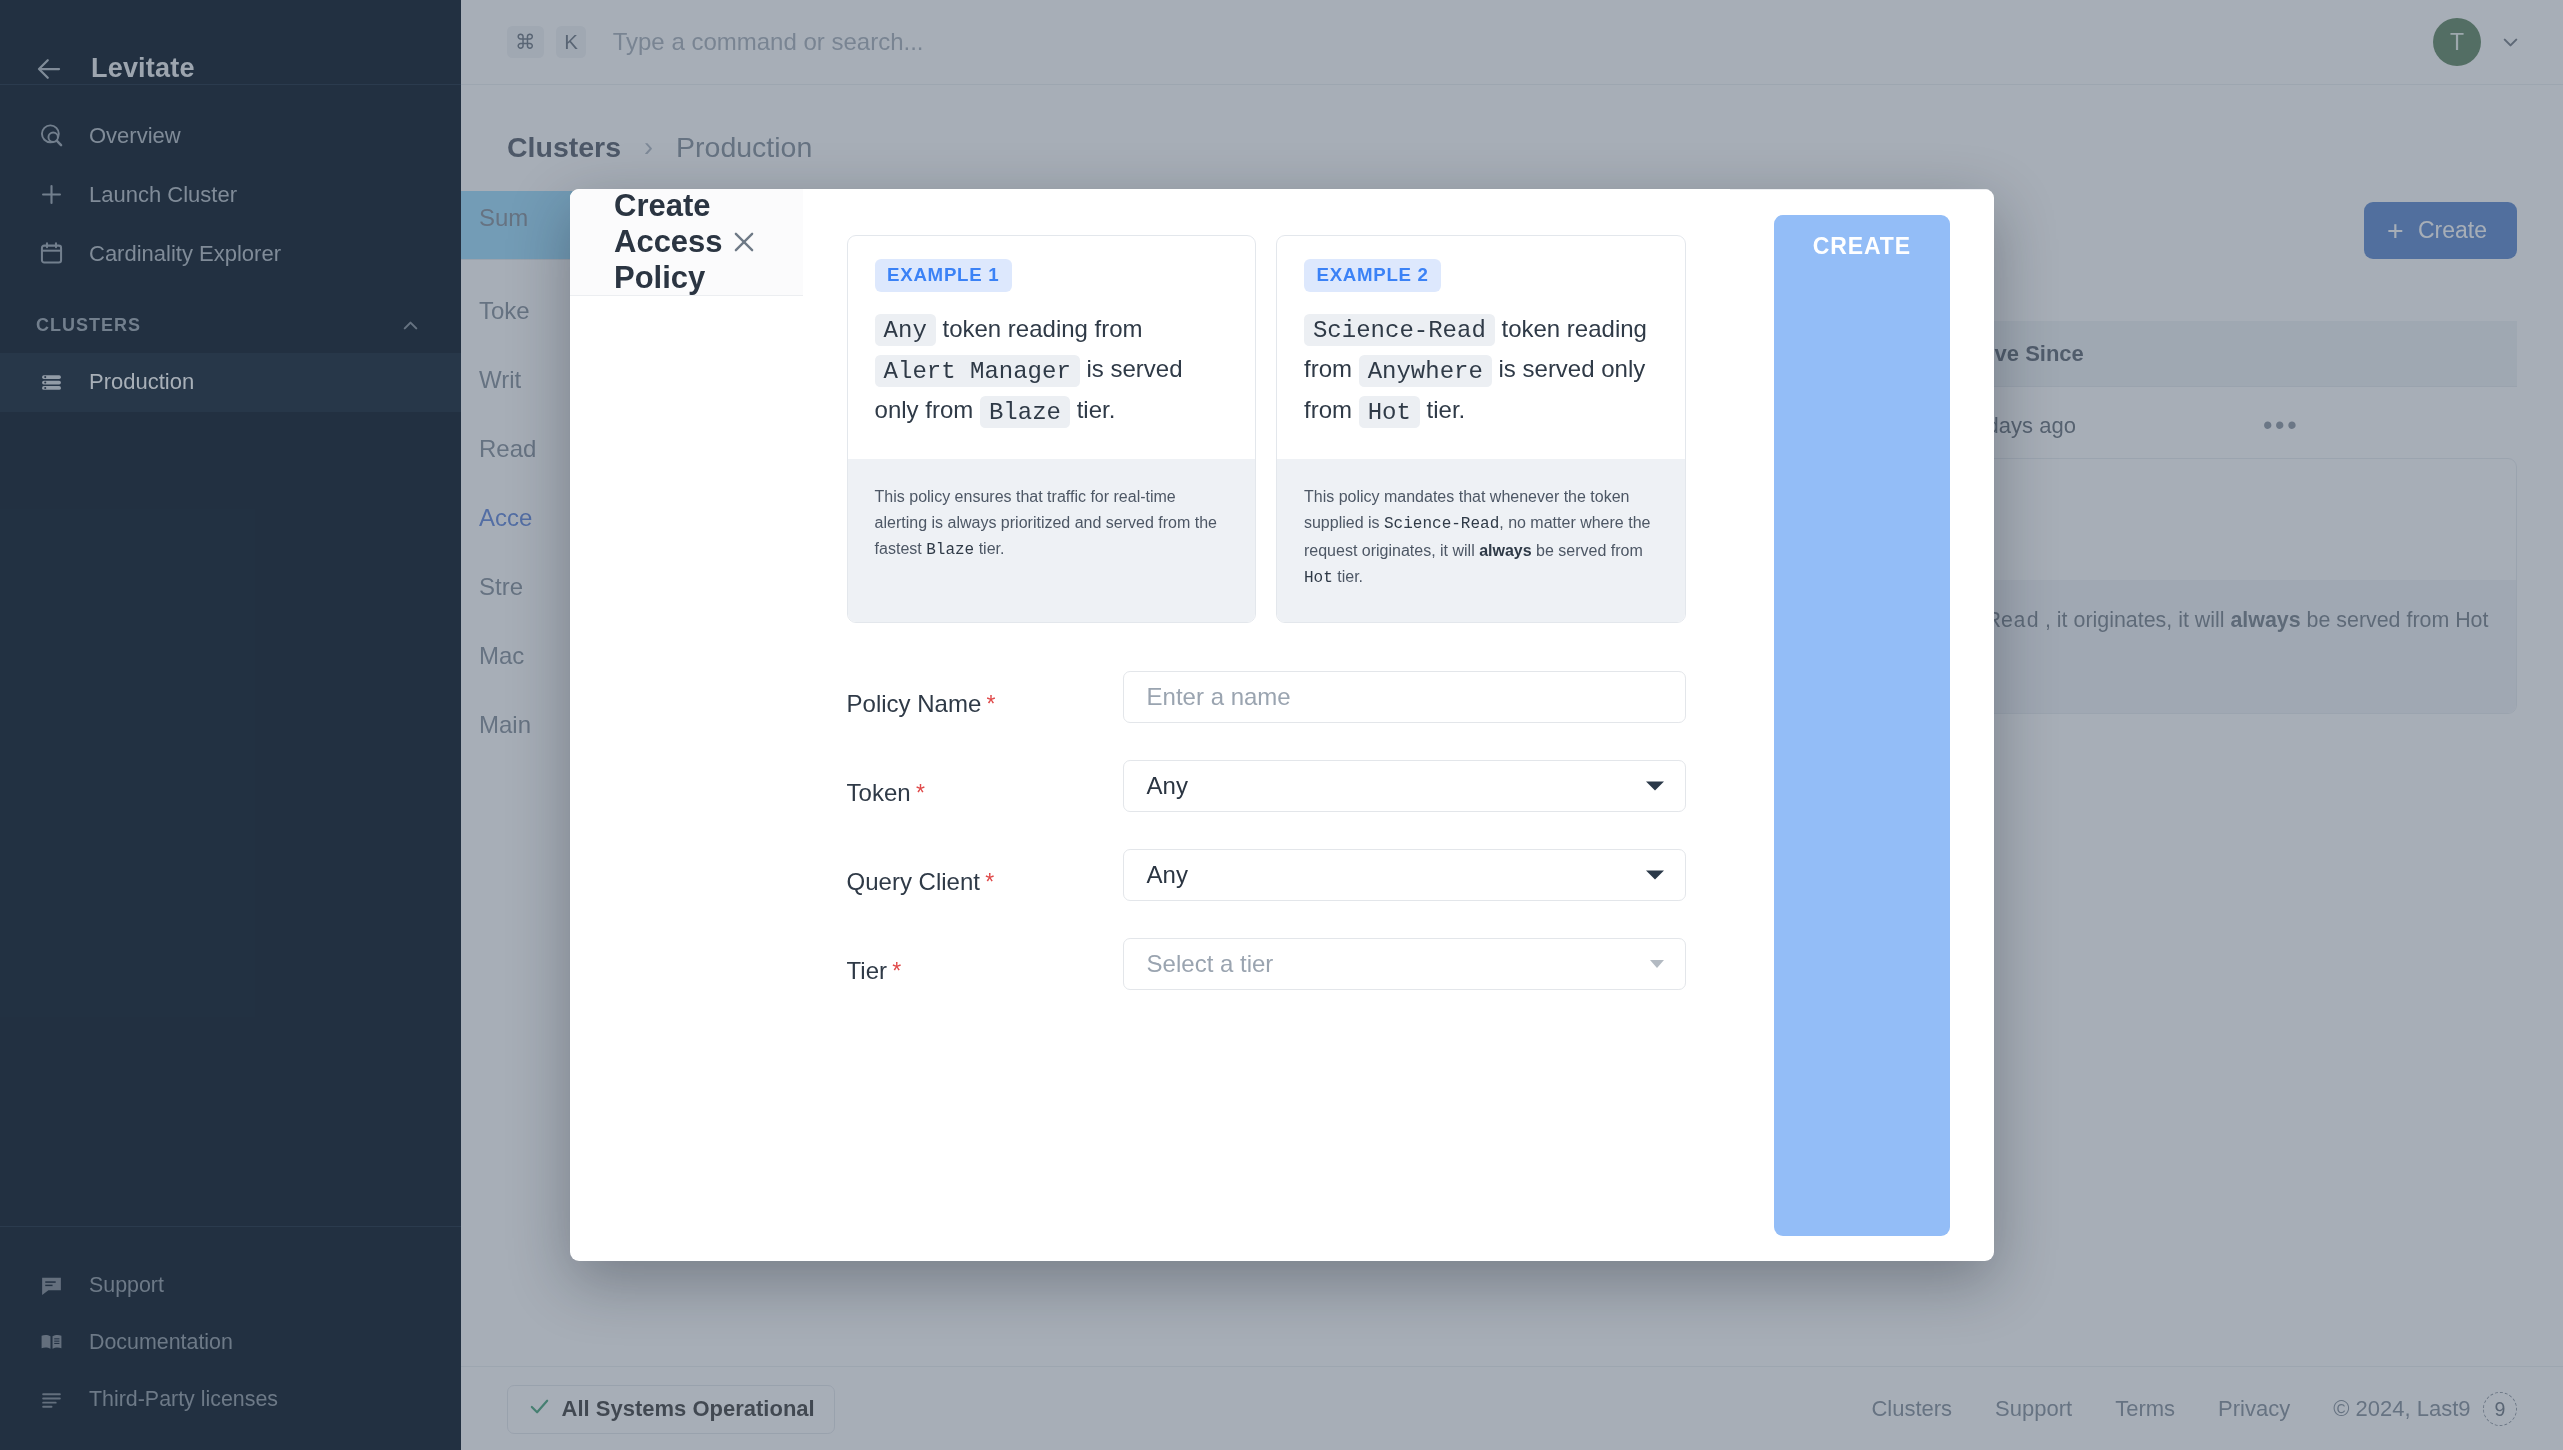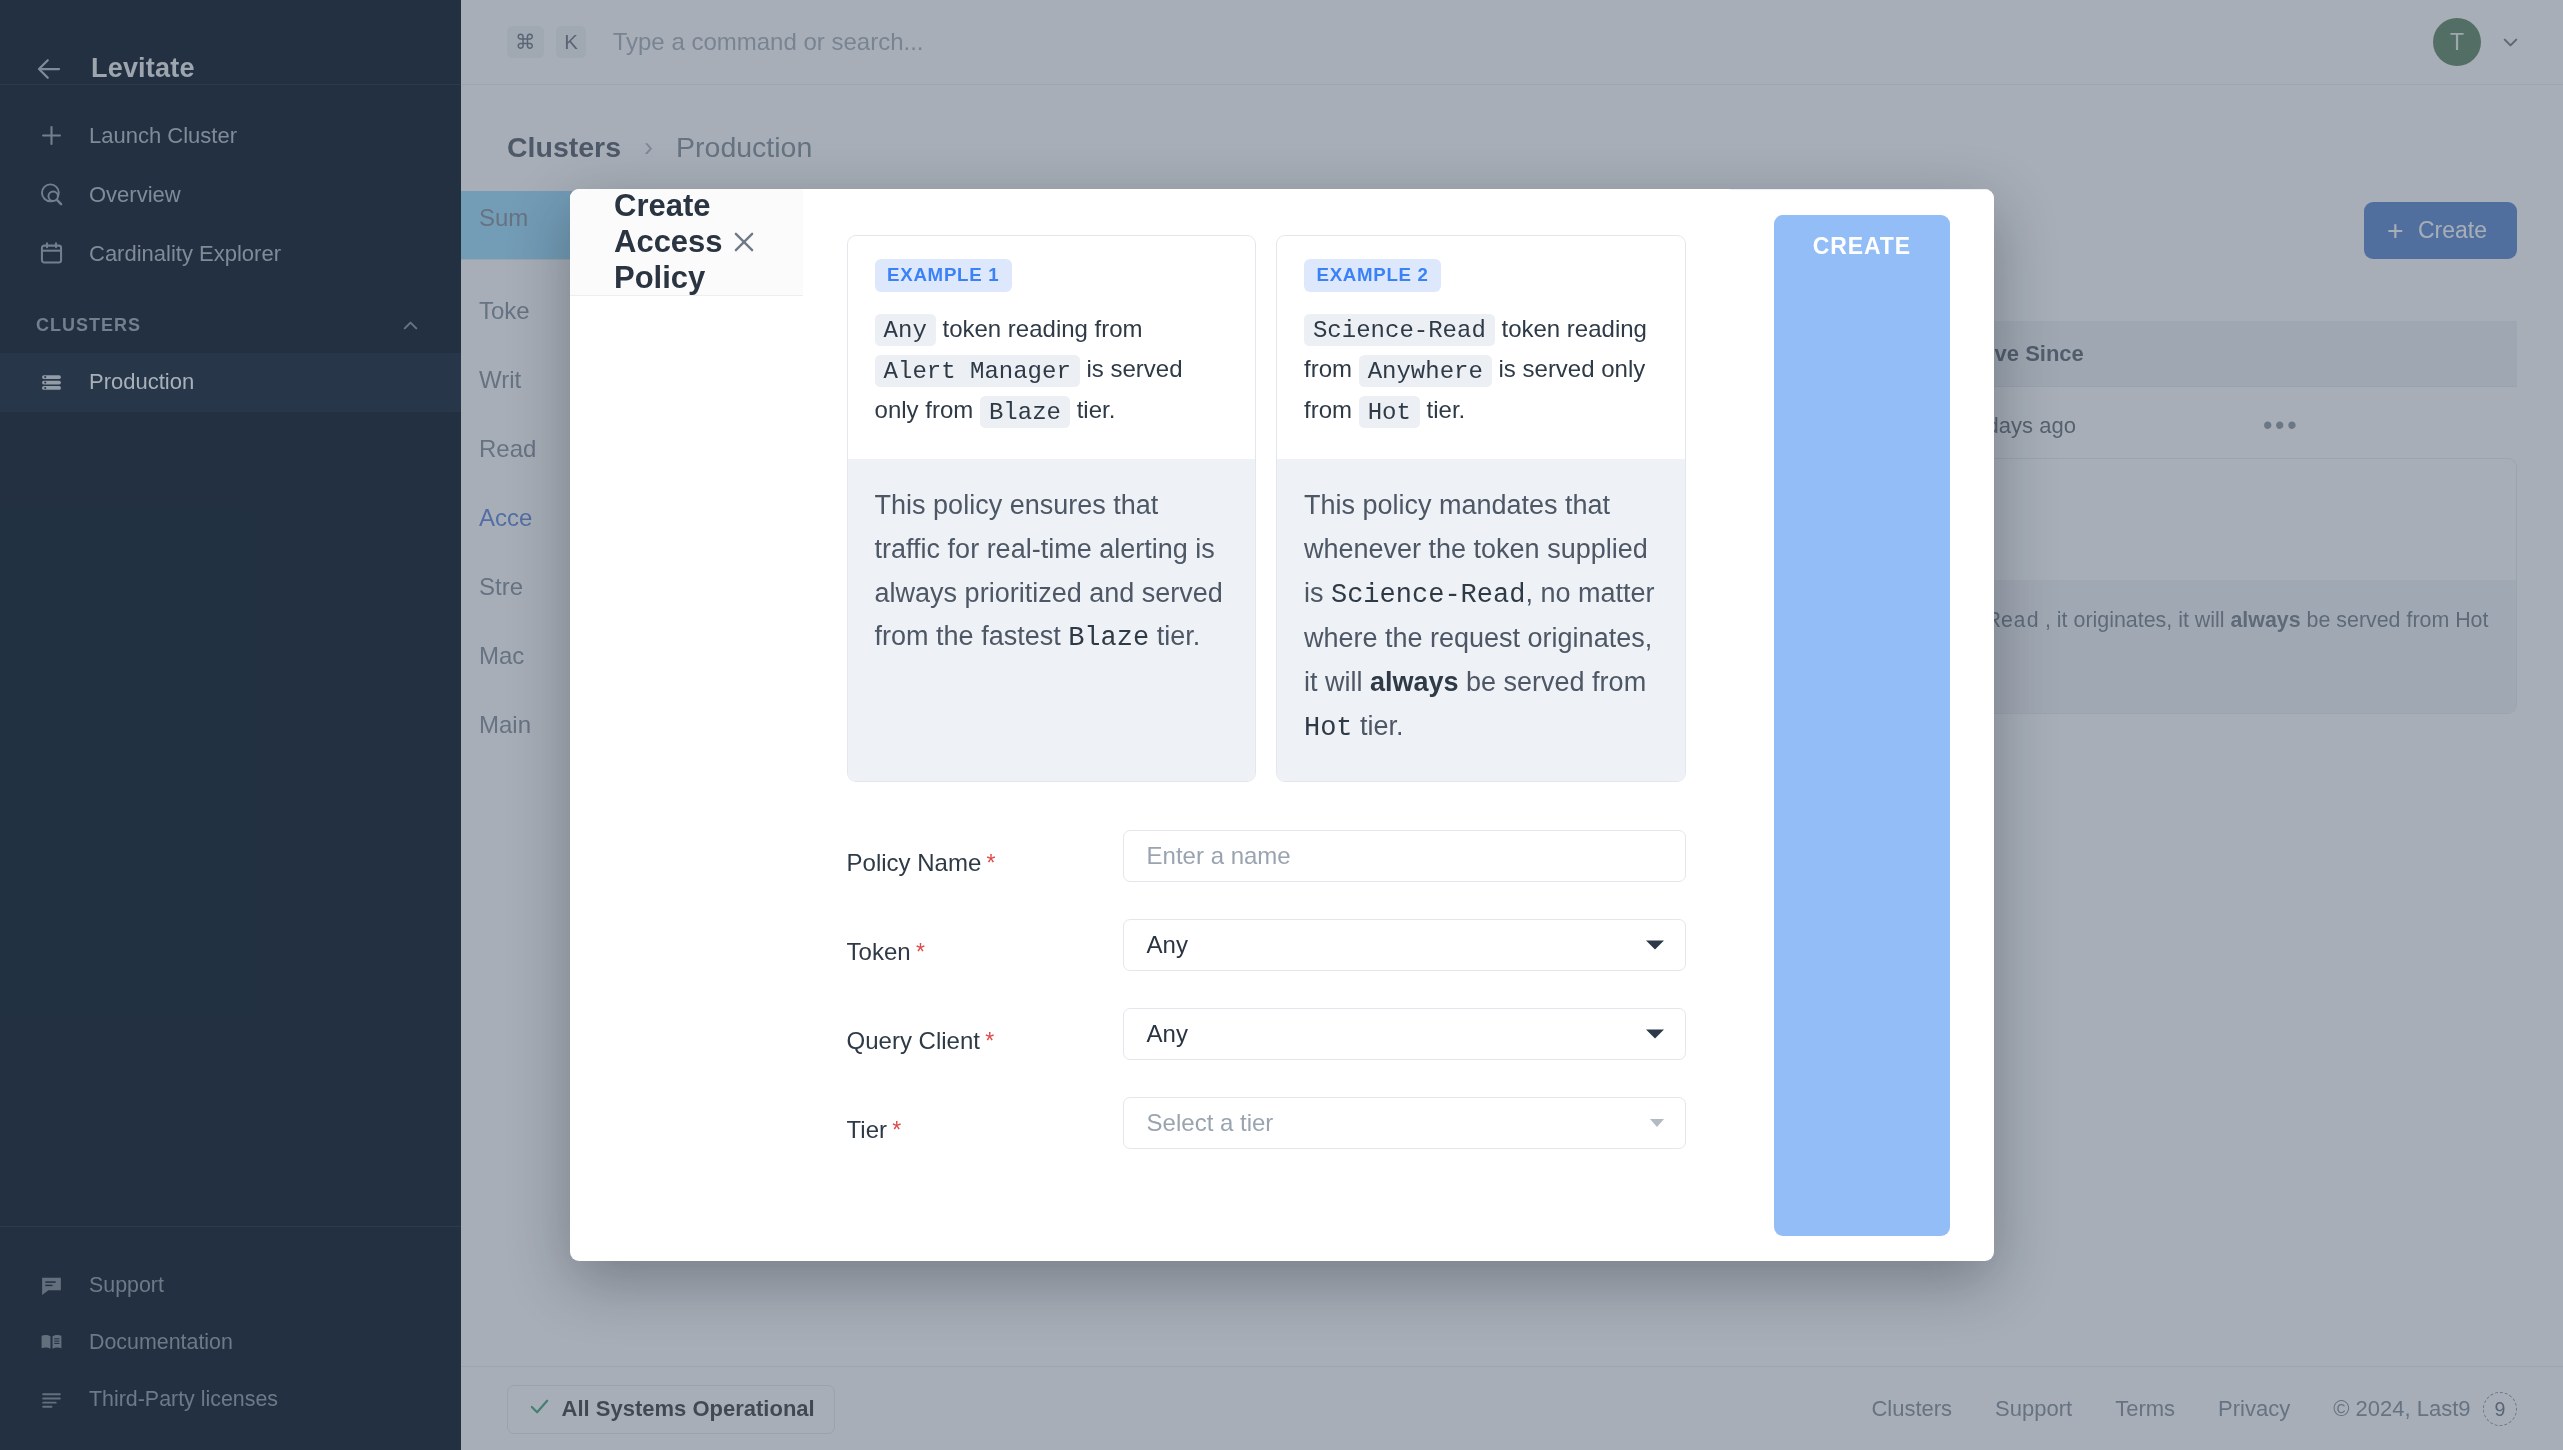--- a/index.html
+++ b/index.html
@@ -191,21 +191,21 @@
   }
   .ex-top { padding: 23px 27px 27px 27px; }
   .badge {
     display:inline-block; background:#dde8fd; color:#3b82f6;
     font-size: 18.7px; font-weight: 700; letter-spacing: 0.7px;
     padding: 5.3px 12.5px; border-radius: 6.2px; margin-bottom: 18px;
   }
   .ex-sentence { font-size: 24px; color:#2f3a47; line-height: 1.62; }
   .ex-bot {
     background: #eef1f5; padding: 25px 27px 30px 27px;
-    font-size: 27px; color:#4d5765; line-height: 1.62; flex: 1 1 auto;
+    font-size: 16px; color:#4d5765; line-height: 1.62; flex: 1 1 auto;
   }
   .ex-bot b { font-weight: 700; color:#2f3a47; }
   .chip { font-family: "Liberation Mono", monospace; background:#eceff3; border-radius: 5.3px; padding: 2.7px 9px; color:#2f3a47; }
   .ex-bot .chip { background: transparent; padding: 0; }
 
   .form { margin-top: 48px; }
   .field { display:flex; align-items: center; margin-bottom: 37px; margin-top: 28px; }
   .field:last-child { margin-bottom: 0; }
   .f-label {
     width: 276px; flex: 0 0 276px; font-size: 24px; color:#2f3a47;
@@ -248,36 +248,36 @@
             <line x1="20" y1="12" x2="5" y2="12"></line>
             <polyline points="11,19 4,12 11,5"></polyline>
           </svg>
       </span>
       <span class="sb-title">Levitate</span>
     </div>
 
     <nav class="sb-nav">
       <div class="sb-item">
         <span class="ico">
-          <svg width="27" height="27" viewBox="0 0 24 24" stroke="#8e9bab" stroke-width="1.9" stroke-linecap="round">
-              <line x1="12" y1="4.5" x2="12" y2="19.5"></line>
-              <line x1="4.5" y1="12" x2="19.5" y2="12"></line>
-            </svg>
-        </span>
-        <span>Launch Cluster</span>
-      </div>
-      <div class="sb-item">
-        <span class="ico">
           <svg width="27" height="27" viewBox="0 0 24 24" fill="none" stroke="#8e9bab" stroke-width="1.7">
               <circle cx="11" cy="10.5" r="7.5"></circle>
               <circle cx="13.5" cy="13.5" r="4.2" fill="#27374a"></circle>
               <line x1="16.6" y1="16.6" x2="20.5" y2="20.5" stroke-linecap="round" stroke-width="2.2"></line>
             </svg>
         </span>
         <span>Overview</span>
+      </div>
+      <div class="sb-item">
+        <span class="ico">
+          <svg width="27" height="27" viewBox="0 0 24 24" stroke="#8e9bab" stroke-width="1.9" stroke-linecap="round">
+              <line x1="12" y1="4.5" x2="12" y2="19.5"></line>
+              <line x1="4.5" y1="12" x2="19.5" y2="12"></line>
+            </svg>
+        </span>
+        <span>Launch Cluster</span>
       </div>
       <div class="sb-item">
         <span class="ico">
           <svg width="27" height="27" viewBox="0 0 24 24" fill="none" stroke="#8e9bab" stroke-width="1.8">
               <rect x="3.5" y="5" width="17" height="15" rx="2"></rect>
               <line x1="3.5" y1="9.5" x2="20.5" y2="9.5"></line>
               <line x1="8" y1="3" x2="8" y2="6.5" stroke-linecap="round"></line>
               <line x1="16" y1="3" x2="16" y2="6.5" stroke-linecap="round"></line>
             </svg>
         </span>

